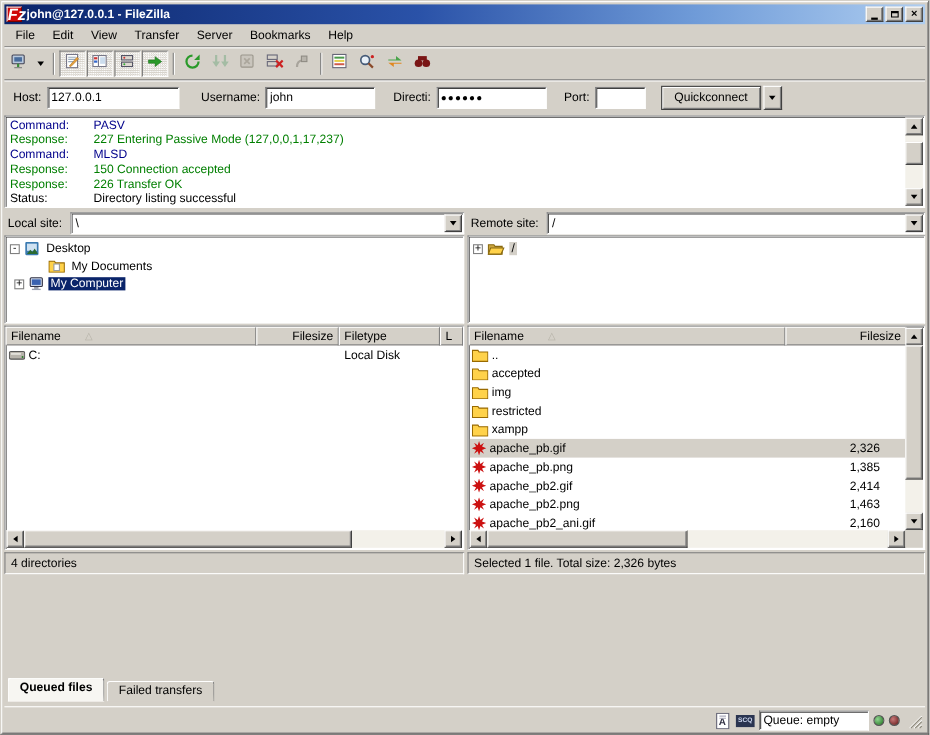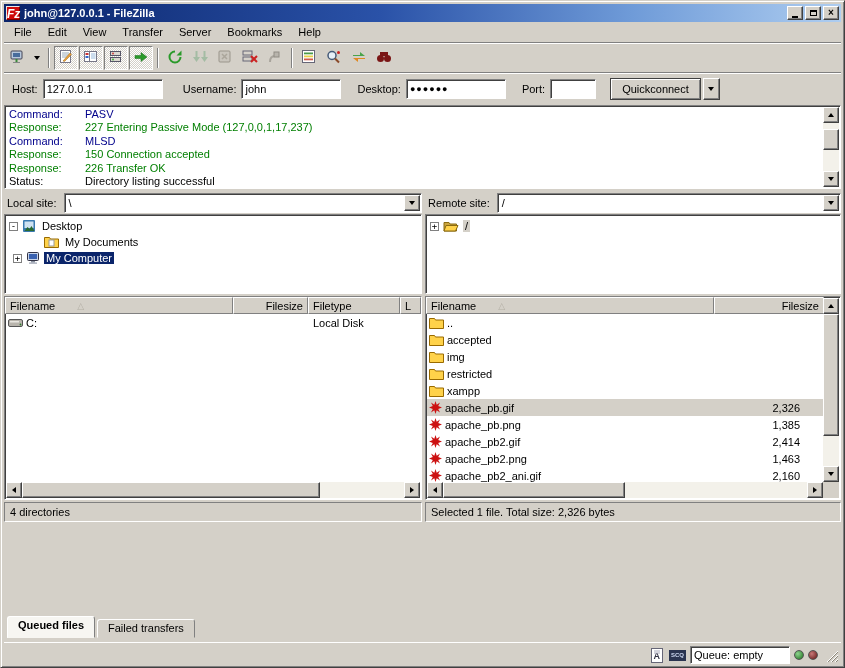--- a/index.html
+++ b/index.html
@@ -8,21 +8,21 @@
     position:relative;width:845px;height:668px;background:#d4d0c8;
     font-family:"Liberation Sans","DejaVu Sans",sans-serif;font-size:11px;color:#000;
     border:1px solid;border-color:#d4d0c8 #404040 #404040 #d4d0c8;
     box-shadow:inset 1px 1px 0 #ffffff, inset -1px -1px 0 #808080;
     overflow:hidden;
   }
   
   .titlebar{position:absolute;left:3px;right:3px;top:3px;height:18px;
     background:linear-gradient(90deg,#0a246a 0%,#2a52a8 45%,#6f9bd8 75%,#aecdf0 100%);
     display:flex;align-items:center;padding:0 2px;color:#fff;font-weight:bold;}
-  .fz-logo{width:14px;height:14px;background:#cf0a0a;color:#fff;font-size:12px;line-height:14px;
+  .fz-logo{width:14px;height:14px;background:#cf0a0a;color:#fff;font-size:15px;line-height:14px;
     text-align:center;font-style:italic;font-weight:bold;flex:0 0 auto;border:1px solid #e8e8e8;border-right-color:#700;border-bottom-color:#700;}
   .title-text{margin-left:4px;flex:1;white-space:nowrap;overflow:hidden;}
   .tb-buttons{display:flex;gap:2px;flex:0 0 auto;}
   .tb-btn{width:16px;height:14px;background:#d4d0c8;border:1px solid;border-color:#fff #404040 #404040 #fff;
     box-shadow:inset -1px -1px 0 #808080;display:flex;align-items:center;justify-content:center;color:#000;}
   .glyph-min{width:6px;height:2px;background:#000;margin-top:7px;}
   .glyph-max{width:7px;height:6px;border:1px solid #000;border-top-width:2px;}
   .glyph-close{font-size:10px;font-weight:bold;line-height:10px;}
   
   .menubar{position:absolute;left:3px;right:3px;top:22px;height:18px;display:flex;align-items:center;padding-left:2px;}
@@ -278,21 +278,21 @@
             <circle cx="11.5" cy="9.5" r="3.5" fill="#7a1515"></circle>
           </svg></span>
     </div>
   </div>
 
   <div class="quickbar">
     <span class="q-label">Host:</span>
     <input class="field w120" value="127.0.0.1" style="">
     <span class="q-label">Username:</span>
     <input class="field w100" value="john" style="">
-    <span class="q-label">Desktop:</span>
+    <span class="q-label">Directi:</span>
     <input class="field w100 pwd" value="●●●●●●" style="">
     <span class="q-label">Port:</span>
     <input class="field w46" value="" style="">
     <button class="qc-btn">Quickconnect</button>
     <div class="qc-dd">
       <span class="tri-down"></span>
     </div>
   </div>
 
   <div class="log">

